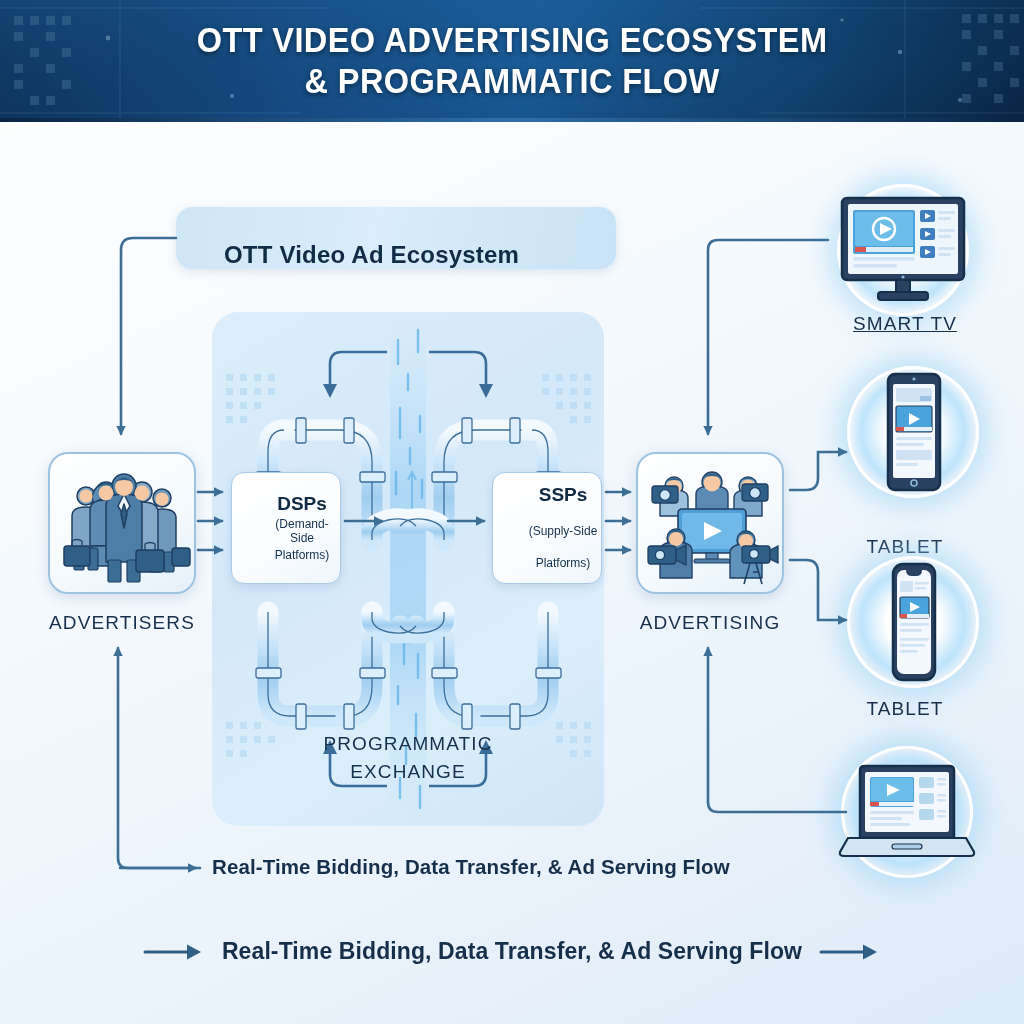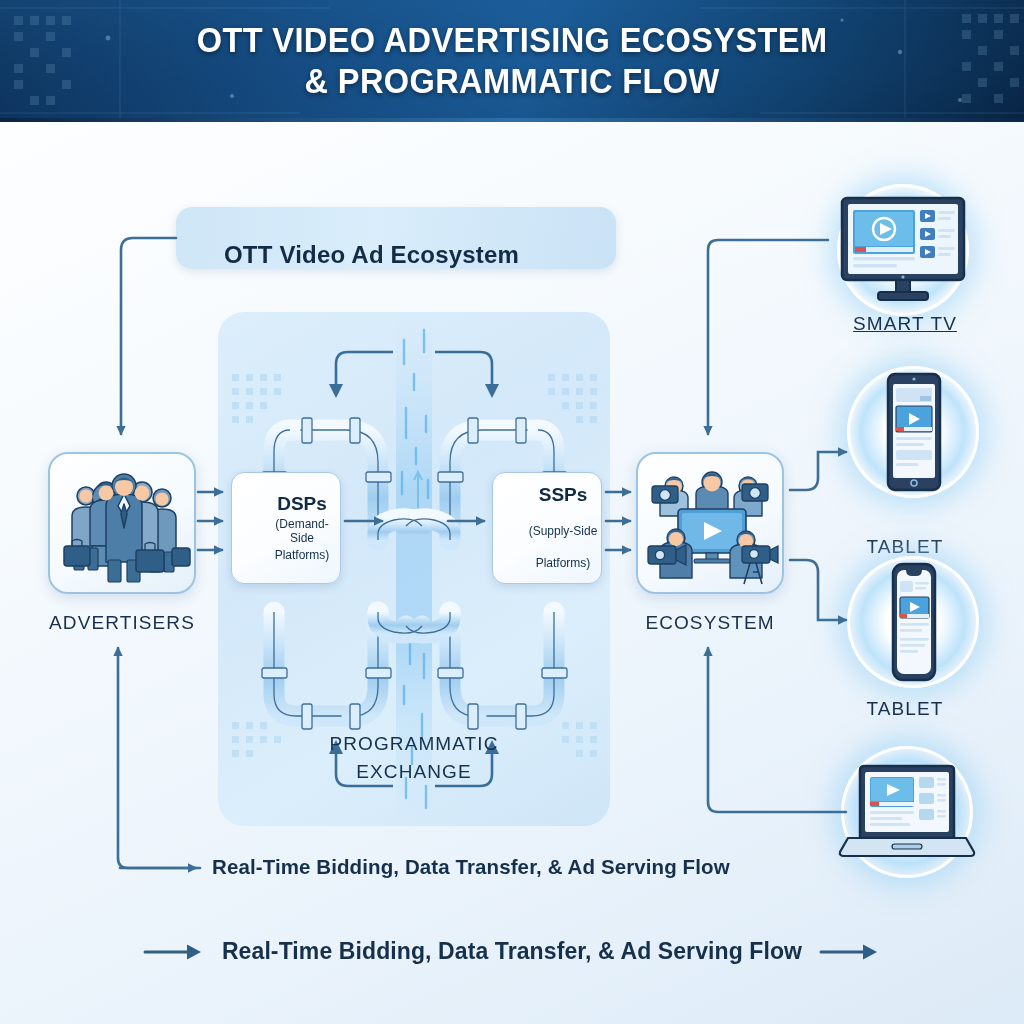--- a/index.html
+++ b/index.html
@@ -29,21 +29,21 @@
 
   
   .pill { position:absolute; left:176px; top:207px; width:440px; height:62px;
     border-radius:16px;
     background:linear-gradient(100deg,#cfe6f7 0%,#d9edfb 45%,#c9e2f5 100%);
     display:flex; align-items:flex-end; padding-left:48px;
     box-shadow:0 3px 10px rgba(30,80,130,.13); }
   .pill span { font-size:24px; font-weight:bold; color:#122c47; letter-spacing:.2px; }
 
   
-  .exchange { position:absolute; left:218px; top:312px; width:392px; height:514px;
+  .exchange { position:absolute; left:212px; top:312px; width:392px; height:514px;
     border-radius:26px;
     background:linear-gradient(150deg,#dceefb 0%,#d3e8f9 40%,#dbeefb 70%,#cfe6f8 100%);
     overflow:hidden; }
   .exchange-label { position:absolute; left:0; right:0; top:418px; text-align:center;
     color:#16314d; font-size:19px; letter-spacing:1.1px; line-height:1.45; z-index:5; }
   .exchange-label .l2 { display:block; }
 
   
   .node { position:absolute; width:148px; height:142px; border-radius:20px;
     background:linear-gradient(150deg,#ffffff 0%,#f4fafe 60%,#e4f0fa 100%);
@@ -469,21 +469,21 @@
         <rect x="10" y="92" width="28" height="18" rx="3"></rect>
         <path d="M38 96 L48 91 L48 111 L38 106 Z"></path>
         <circle cx="22" cy="101" r="4.6" fill="#cfe6f8"></circle>
         <rect x="104" y="92" width="28" height="17" rx="3"></rect>
         <path d="M132 96 L140 92 L140 109 L132 105 Z"></path>
         <circle cx="116" cy="100" r="4.4" fill="#cfe6f8"></circle>
         <path d="M112 109 L106 130 M118 109 L124 130 M115 118 L120 118" stroke="#1f3f63" stroke-width="1.6" fill="none"></path>
       </g>
     </svg>
   </div>
-  <div class="node-label" id="label-publishers">ECOSYSTEM</div>
+  <div class="node-label" id="label-publishers">ADVERTISING</div>
 
   <div class="device" id="dev-smarttv">
     <div class="device-glow"></div>
     <svg viewBox="0 0 150 120" width="150" height="120">
       <rect x="14" y="8" width="122" height="82" rx="5" fill="#2a4161" stroke="#16304c" stroke-width="2.5"></rect>
       <rect x="20" y="14" width="110" height="70" rx="2" fill="#eef6fd"></rect>
       <rect x="25" y="20" width="62" height="44" rx="2" fill="#4aa3dc"></rect>
       <rect x="27" y="22" width="58" height="34" rx="1" fill="#6cbde9"></rect>
       <circle cx="56" cy="39" r="11" fill="none" stroke="#ffffff" stroke-width="2.4"></circle>
       <path d="M52 33 L64 39 L52 45 Z" fill="#ffffff"></path>

